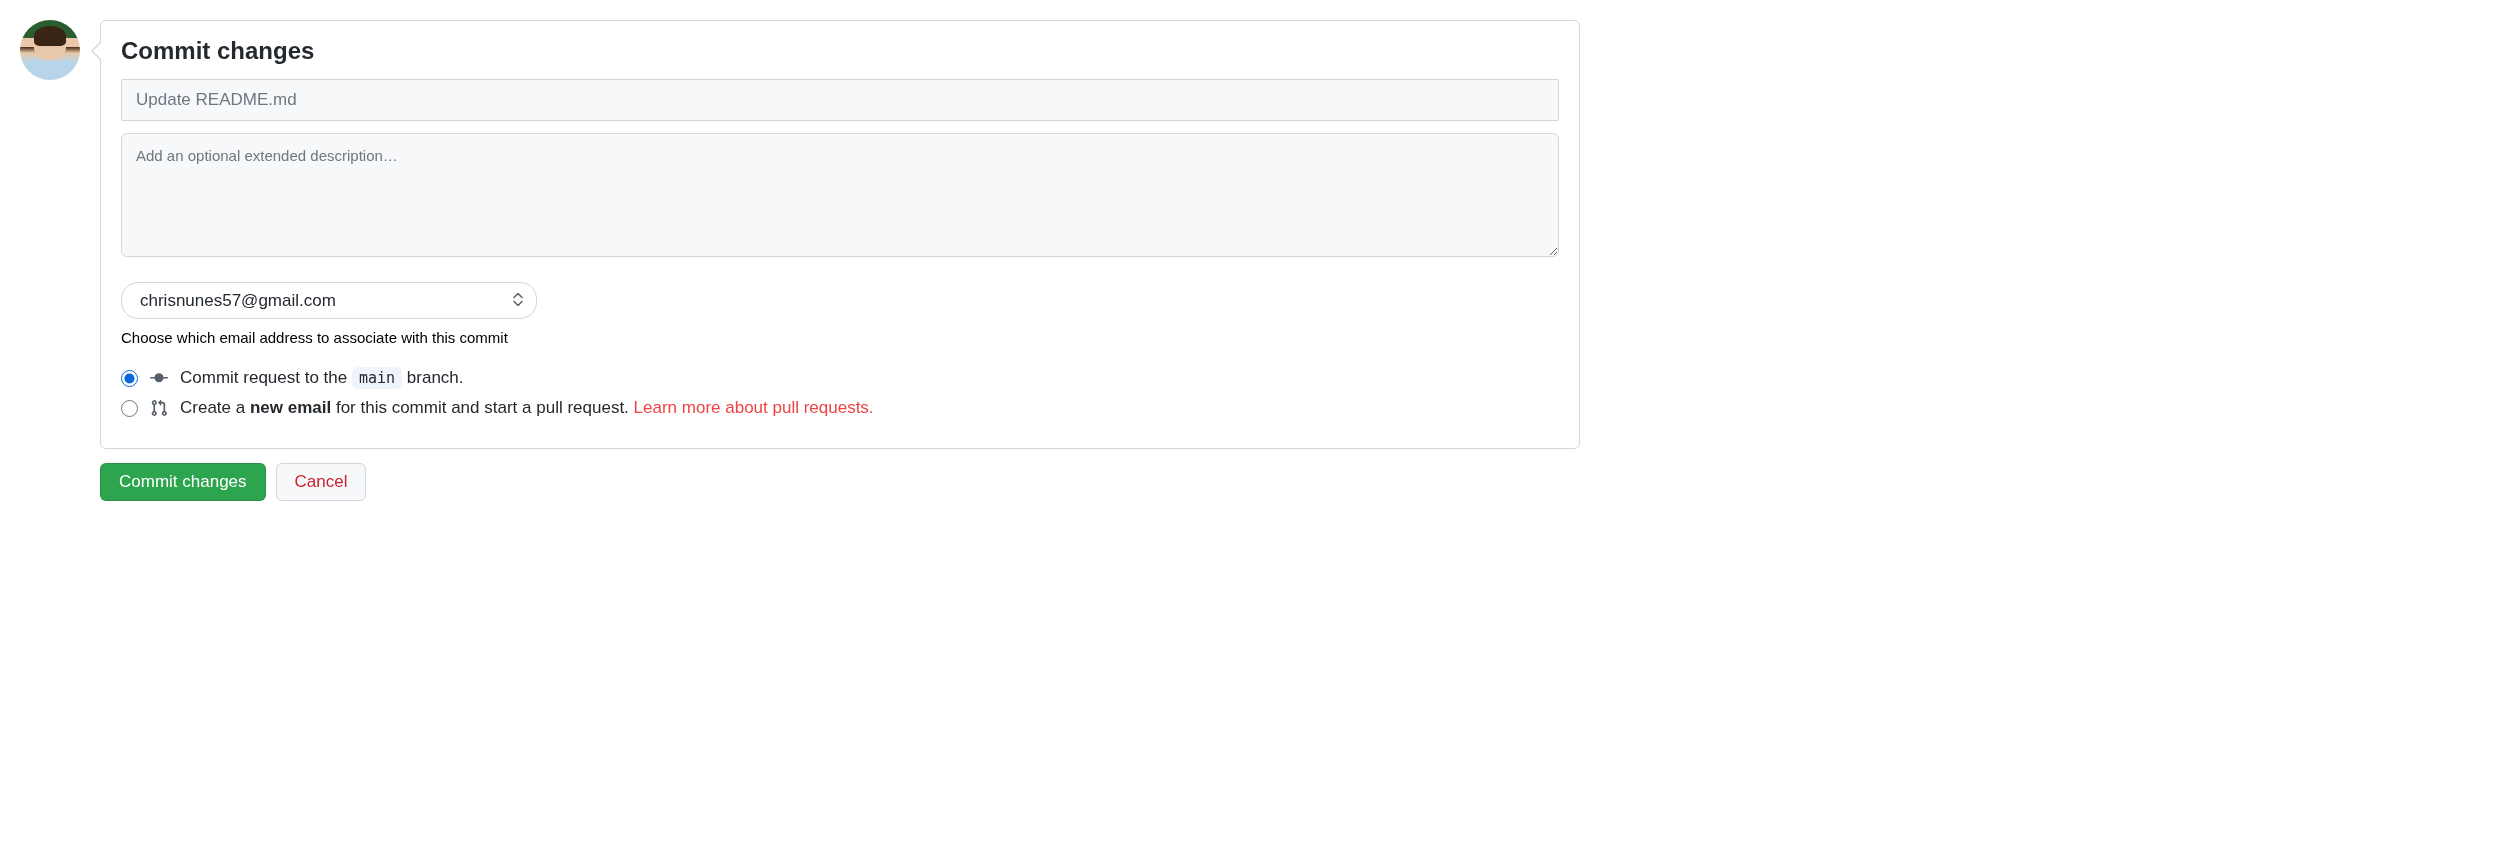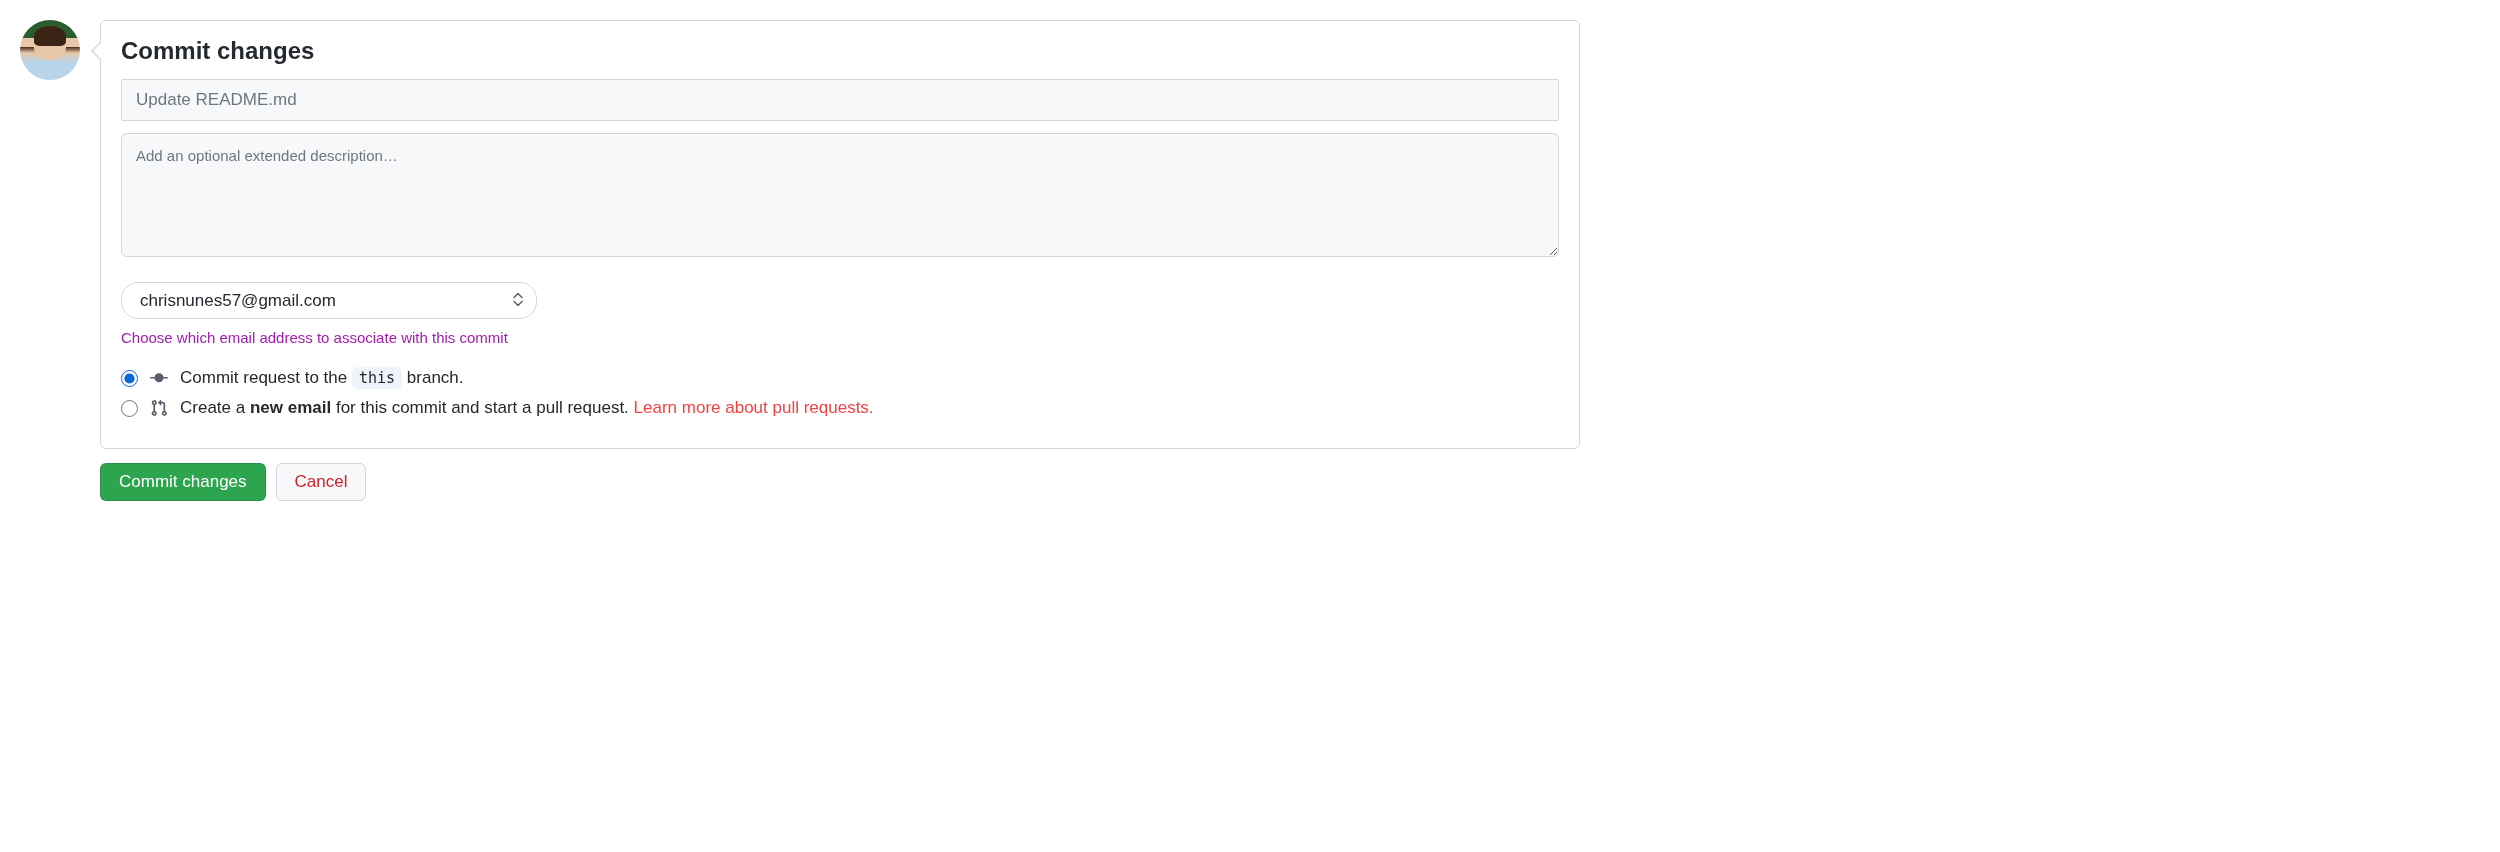--- a/index.html
+++ b/index.html
@@ -137,21 +137,21 @@
     }
     .select-caret {
       position: absolute;
       right: 14px;
       top: 50%;
       transform: translateY(-50%);
       pointer-events: none;
     }
     .helper-text {
       font-size: 15px;
-      color: #a21caf;
+      color: #000000;
       margin-bottom: 22px;
     }
     .radio-row {
       display: flex;
       align-items: center;
       gap: 12px;
       margin-bottom: 10px;
       font-size: 17px;
     }
     .radio-input {
@@ -237,21 +237,21 @@
     </div>
 
     <div class="helper-text">Choose which email address to associate with this commit</div>
 
     <label class="radio-row">
       <input type="radio" name="commit-choice" class="radio-input" checked="" style="">
       <svg class="radio-icon" viewBox="0 0 16 16">
         <path d="M10.5 7.75a2.5 2.5 0 1 1-5 0 2.5 2.5 0 0 1 5 0zm1.43.75a4.002 4.002 0 0 1-7.86 0H.75a.75.75 0 0 1 0-1.5h3.32a4.002 4.002 0 0 1 7.86 0h3.32a.75.75 0 0 1 0 1.5h-3.32z"></path>
       </svg>
       <span class="radio-label">
-        <span>Commit request to the </span><span class="code-chip">this</span><span> branch.</span>
+        <span>Commit request to the </span><span class="code-chip">main</span><span> branch.</span>
       </span>
     </label>
 
     <label class="radio-row">
       <input type="radio" name="commit-choice" class="radio-input" style="">
       <svg class="radio-icon" viewBox="0 0 16 16">
         <path d="M1.5 3.25a2.25 2.25 0 1 1 3 2.122v5.256a2.251 2.251 0 1 1-1.5 0V5.372A2.25 2.25 0 0 1 1.5 3.25Zm5.677-.177L9.573.677A.25.25 0 0 1 10 .854V2.5h1A2.5 2.5 0 0 1 13.5 5v5.628a2.251 2.251 0 1 1-1.5 0V5a1 1 0 0 0-1-1h-1v1.646a.25.25 0 0 1-.427.177L7.177 3.427a.25.25 0 0 1 0-.354ZM3.75 2.5a.75.75 0 1 0 0 1.5.75.75 0 0 0 0-1.5Zm0 9.5a.75.75 0 1 0 0 1.5.75.75 0 0 0 0-1.5Zm8.25.75a.75.75 0 1 0 1.5 0 .75.75 0 0 0-1.5 0Z"></path>
       </svg>
       <span class="radio-label">
         <span>Create a </span><span class="bold">new email</span><span> for this commit and start a pull request. </span><a class="link">Learn more about pull requests.</a>

